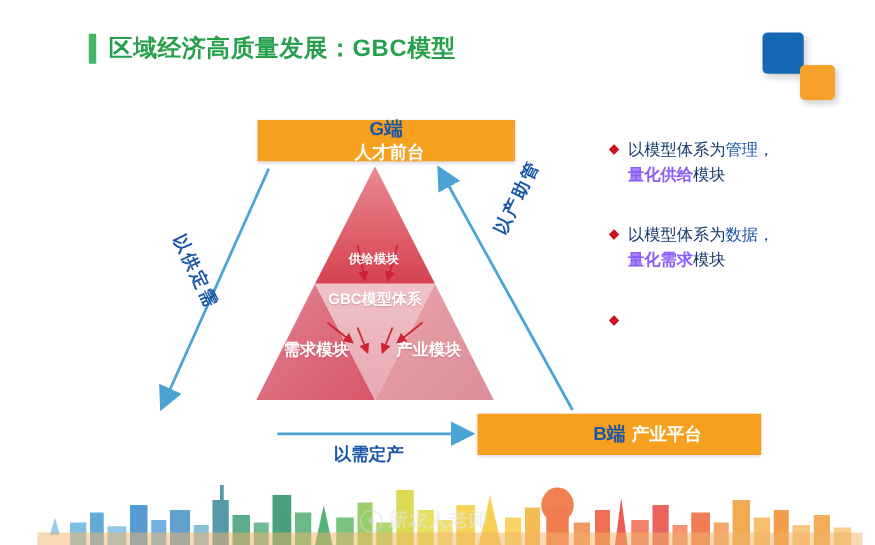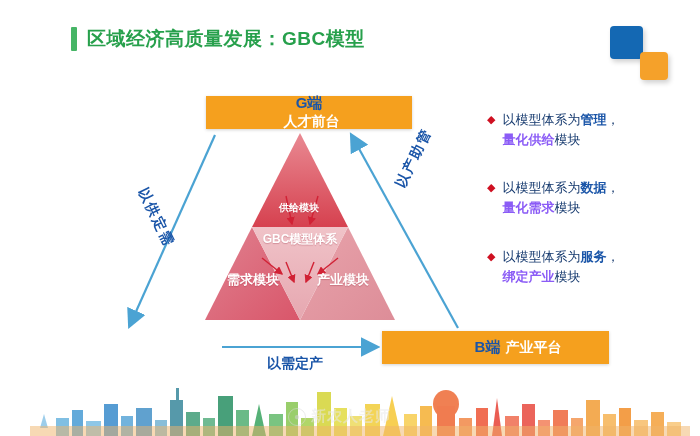--- a/index.html
+++ b/index.html
@@ -62,21 +62,21 @@
   #tri-left{left:222px;top:272px;width:62px;font-size:13px;}
   #tri-right{left:312px;top:272px;width:62px;font-size:13px;}
 
   
   #bullets{position:absolute;left:487px;top:110px;width:205px;}
   .bullet{display:flex;align-items:flex-start;margin-bottom:28px;}
   .bullet-mark{
     color:#cf1021;font-size:11px;line-height:1;margin-top:4px;margin-right:7px;flex:0 0 auto;
   }
   .bullet-body{font-size:13px;line-height:1.55;color:#15396e;font-weight:normal;}
-  .bullet-body .b-blue{color:#1a55a8;font-weight:bold;}
+  .bullet-body .b-blue{color:#1a55a8;font-weight:normal;}
   .bullet-body .b-red{color:#8b5cf6;font-weight:bold;}
 
   
   #skyline{position:absolute;left:0;bottom:0;width:700px;height:62px;}
 
   
   #watermark{
     position:absolute;left:288px;top:407px;
     display:flex;align-items:center;gap:5px;
     opacity:.55;
@@ -175,21 +175,20 @@
       <span class="bullet-body"><span>以模型体系为</span><span class="b-blue">管理</span><span>，</span><br><span class="b-red">量化供给</span><span>模块</span></span>
     </div>
 
     <div class="bullet">
       <span class="bullet-mark">◆</span>
       <span class="bullet-body"><span>以模型体系为</span><span class="b-blue">数据</span><span>，</span><br><span class="b-red">量化需求</span><span>模块</span></span>
     </div>
 
     <div class="bullet">
       <span class="bullet-mark">◆</span>
-      <span class="bullet-body"><span>以模型体系为</span><span class="b-blue">服务</span><span>，</span><br><span class="b-red">绑定产业</span><span>模块</span></span>
     </div>
 
   </div>
 
   <svg id="skyline" viewBox="0 0 700 62" preserveAspectRatio="none">
     <g opacity="0.88">
       <polygon points="40,54 44,40 48,54" fill="#8fc7e8"></polygon>
       <rect x="56" y="44" width="13" height="18" fill="#6fb7e0"></rect>
       <rect x="72" y="36" width="11" height="26" fill="#4e9fd6"></rect>
       <rect x="86" y="47" width="15" height="15" fill="#7fc0e4"></rect>

